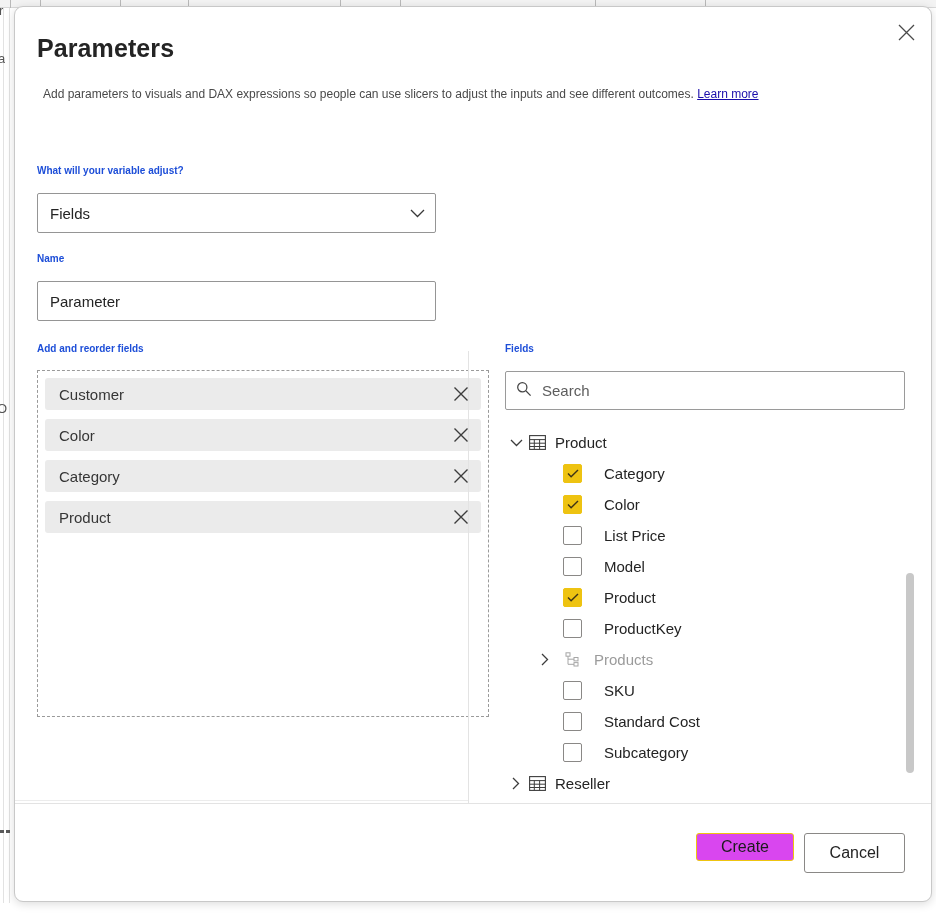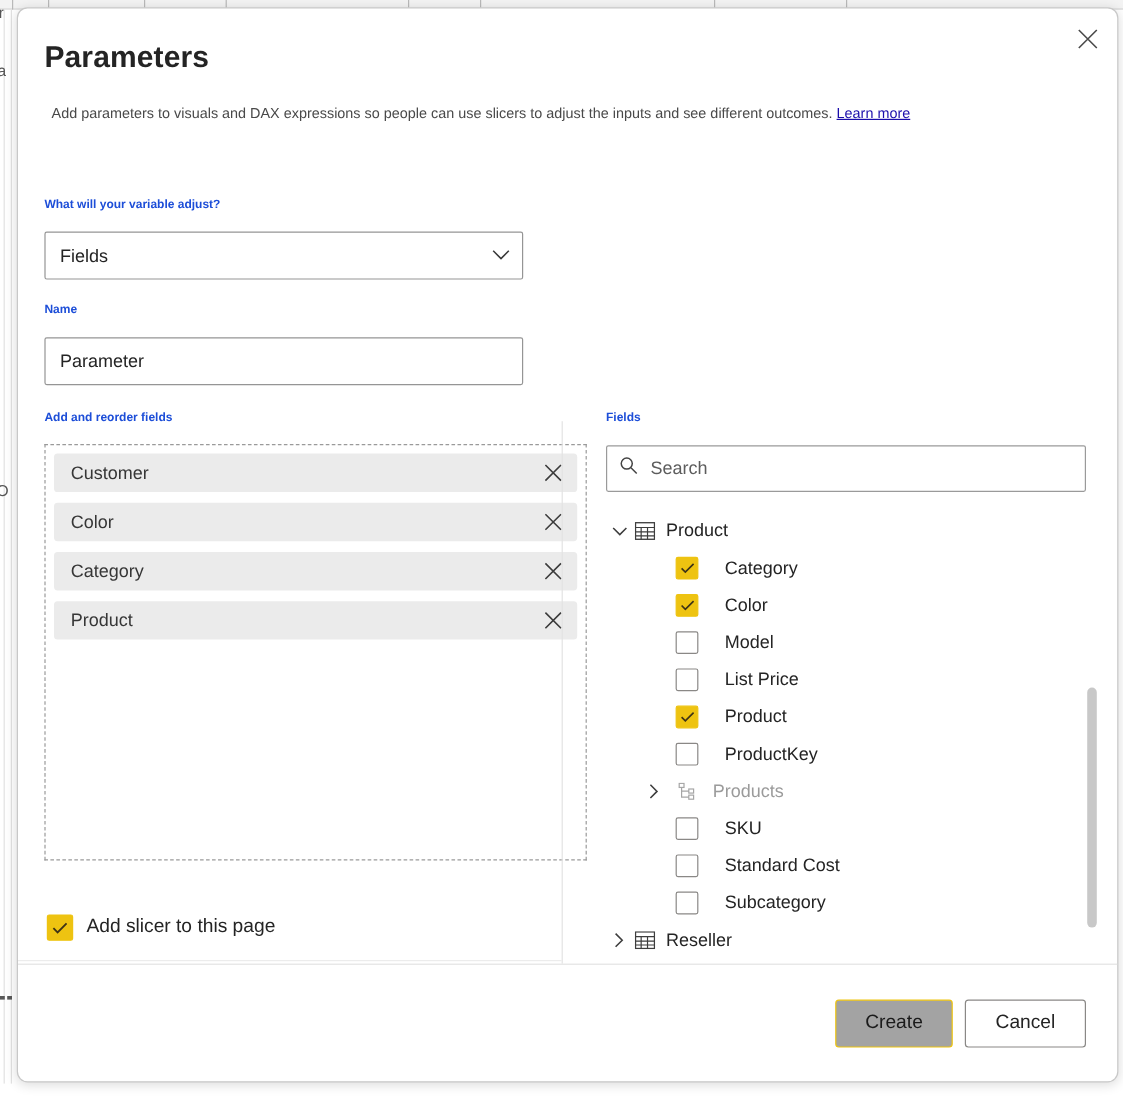--- a/index.html
+++ b/index.html
@@ -217,22 +217,22 @@
   #tree-scrollbar {
     position: absolute; left: 891px; top: 566px;
     width: 8px; height: 200px;
     background: #c8c8c8; border-radius: 4px;
     cursor: pointer;
   }
 
   
   #btn-create {
     position: absolute; left: 681px; top: 826px;
-    width: 98px; height: 40px;
-    background: #a3a3a3; border: 1px solid #eec40f;
+    width: 98px; height: 28px;
+    background: #d946ef; border: 1px solid #eec40f;
     border-radius: 3px;
     font-family: "Liberation Sans", sans-serif;
     font-size: 16px; color: #1b1b1b;
     cursor: pointer;
   }
   #btn-cancel {
     position: absolute; left: 789px; top: 826px;
     width: 101px; height: 40px;
     background: #ffffff; border: 1px solid #8a8886;
     border-radius: 3px;
@@ -327,28 +327,20 @@
       <div class="chip">
         <span class="chip-label">Product</span>
         <span class="chip-remove">
           <svg width="16" height="16" viewBox="0 0 16 16">
             <path d="M1.5 1.5 L14.5 14.5 M14.5 1.5 L1.5 14.5" stroke="#3c3c3c" stroke-width="1.35" fill="none"></path>
           </svg>
         </span>
       </div>
     </div>
 
-  <div id="slicer-row">
-    <span class="cb on">
-      <svg width="14" height="11" viewBox="0 0 14 11">
-        <path d="M1.5 5.5 L5 9 L12.5 1.5" stroke="#3d3317" stroke-width="1.5" fill="none"></path>
-      </svg>
-    </span>
-    <span id="slicer-label">Add slicer to this page</span>
-  </div>
 
   <div id="v-divider"></div>
   <div id="h-divider-left"></div>
   <div id="h-divider"></div>
 
   <div id="lbl-fields" class="field-label">Fields</div>
 
   <div id="search-box">
     <span>
       <svg width="16" height="16" viewBox="0 0 16 16">
@@ -385,25 +377,25 @@
       <div class="tree-row field">
         <span class="cb on">
           <svg width="12" height="9" viewBox="0 0 12 9">
             <path d="M1 4.6 L4.1 7.7 L11 0.9" stroke="#3d3317" stroke-width="1.4" fill="none"></path>
           </svg>
         </span>
         <span class="tree-name">Color</span>
       </div>
       <div class="tree-row field">
         <span class="cb off"></span>
+        <span class="tree-name">List Price</span>
+      </div>
+      <div class="tree-row field">
+        <span class="cb off"></span>
         <span class="tree-name">Model</span>
-      </div>
-      <div class="tree-row field">
-        <span class="cb off"></span>
-        <span class="tree-name">List Price</span>
       </div>
       <div class="tree-row field">
         <span class="cb on">
           <svg width="12" height="9" viewBox="0 0 12 9">
             <path d="M1 4.6 L4.1 7.7 L11 0.9" stroke="#3d3317" stroke-width="1.4" fill="none"></path>
           </svg>
         </span>
         <span class="tree-name">Product</span>
       </div>
       <div class="tree-row field">

